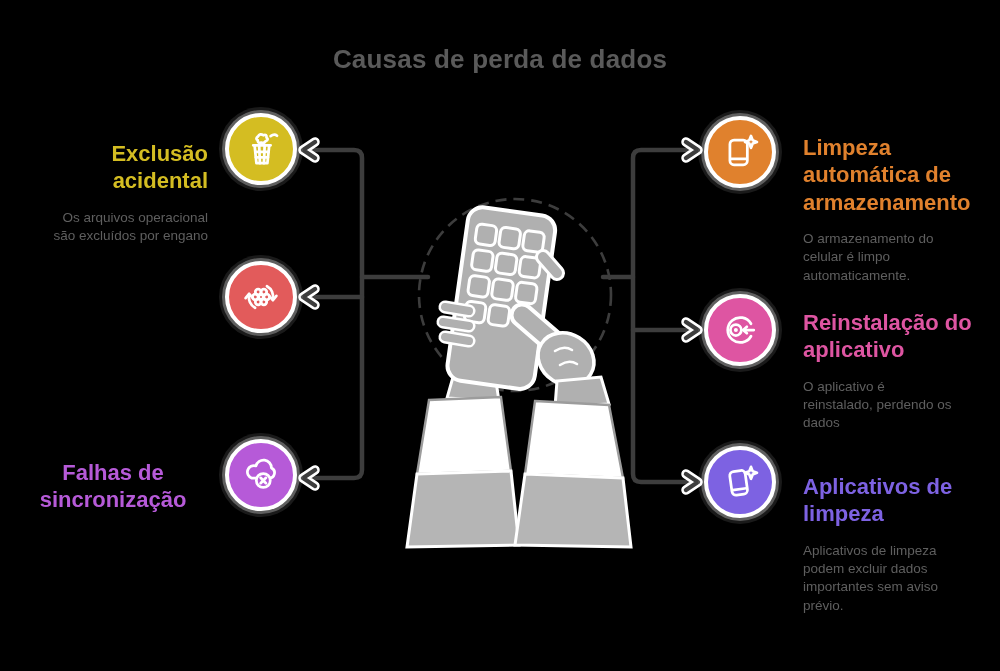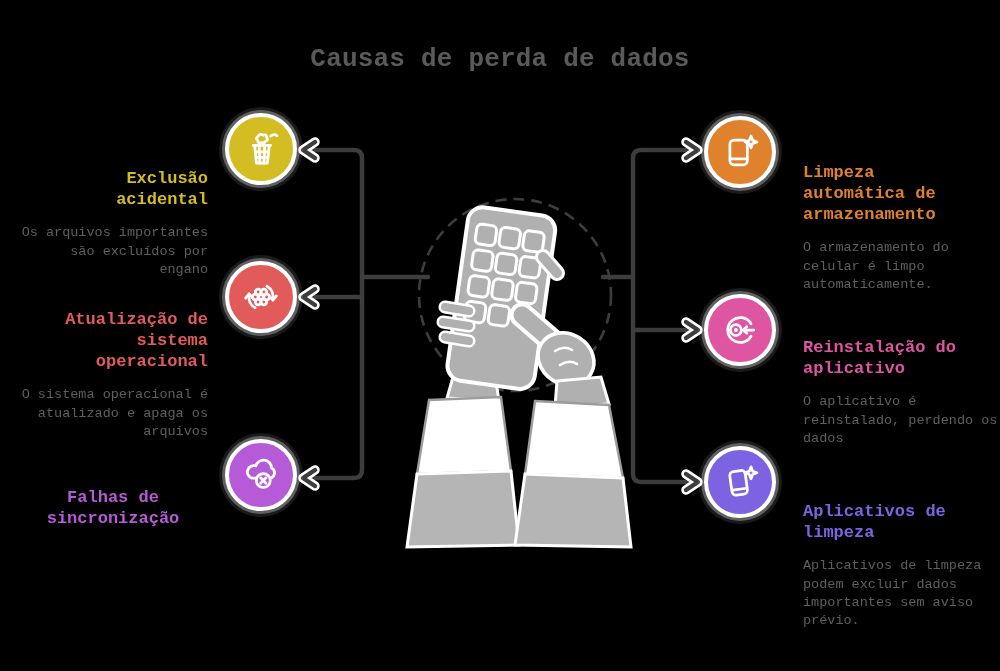--- a/index.html
+++ b/index.html
@@ -1,26 +1,26 @@
 <!DOCTYPE html>
 <html><head>
 <meta charset="utf-8">
 <style>
   html,body{margin:0;padding:0;background:#000;}
   .canvas{
     position:relative;width:1000px;height:628px;background:#000;overflow:hidden;
-    font-family:Liberation Mono, monospace;
+    font-family:Liberation Sans, sans-serif;
   }
   .main-title{
     position:absolute;top:44px;left:0;width:1000px;text-align:center;
     font-size:26px;font-weight:bold;color:#5a5a5a;letter-spacing:.2px;
   }
   .item{position:absolute;}
   .item .title{
-    font-size:17px;font-weight:bold;line-height:1.24;white-space:pre-line;margin-top:28px;
+    font-size:22px;font-weight:bold;line-height:1.24;white-space:pre-line;
   }
   .item .desc{
     margin-top:14px;font-size:13.5px;line-height:1.36;color:#5f5f5f;white-space:pre-line;
   }
   .item.left-side{text-align:right;}
   .item.right-side{text-align:left;}
   .badge{
     position:absolute;width:72px;height:72px;border-radius:50%;
     border:4px solid #ffffff;box-sizing:border-box;
     display:flex;align-items:center;justify-content:center;
@@ -112,40 +112,32 @@
 
     <g>
       <polygon points="32,289 126,286 134,360 22,362" fill="#b5b5b5" stroke="#ffffff" stroke-width="3"></polygon>
       <polygon points="140,289 238,293 246,362 130,360" fill="#b5b5b5" stroke="#ffffff" stroke-width="3"></polygon>
     </g>
   </svg>
 
   <div class="item left-side" style="left:18px;top:140px;width:190px;">
     <div class="title" style="color: rgb(212, 189, 34);">Exclusão
 acidental</div>
-    <div class="desc">Os arquivos importantes
+    <div class="desc">Os arquivos operacional
 são excluídos por engano</div>
   </div>
   <div class="badge" style="left: 225px; top: 113px; background-color: rgb(212, 189, 34);">
     <svg width="44" height="44" viewBox="0 0 48 48" fill="none" stroke="#ffffff" stroke-width="3" stroke-linecap="round" stroke-linejoin="round">
       <path d="M15.5 20 H34.5 M17 20 L19 39.5 H31 L33 20"></path>
       <path d="M22 20 L22.8 39.5 M28 20 L27.2 39.5 M17.8 27 H32.2 M18.4 33 H31.6"></path>
       <path d="M20.5 10.5 q2.5 -4 6 -1.5 q4 -1.5 3.5 2.5 q3 2 -1 4 q-1.5 3 -5 1.5 q-4 1 -3.5 -2.5 q-3 -1.5 0 -4 Z"></path>
       <path d="M34.5 10 Q38.5 7 41.5 9.5"></path>
     </svg>
   </div>
 
-  <div class="item left-side" style="left:18px;top:281px;width:190px;">
-    <div class="title" style="color: rgb(226, 91, 91);">Atualização de
-sistema
-operacional</div>
-    <div class="desc">O sistema operacional é
-atualizado e apaga os
-arquivos</div>
-  </div>
   <div class="badge" style="left: 225px; top: 261px; background-color: rgb(226, 91, 91);">
     <svg width="44" height="44" viewBox="0 0 48 48" fill="none" stroke="#ffffff" stroke-width="3" stroke-linecap="round" stroke-linejoin="round">
       <circle cx="24" cy="24" r="2.6"></circle>
       <circle cx="30.2" cy="24" r="3.1"></circle>
         <circle cx="27.1" cy="29.4" r="3.1"></circle>
       <circle cx="20.9" cy="29.4" r="3.1"></circle>
         <circle cx="17.8" cy="24" r="3.1"></circle>
       <circle cx="20.9" cy="18.6" r="3.1"></circle>
         <circle cx="27.1" cy="18.6" r="3.1"></circle>
       <path d="M30.5 12.2 A12.8 12.8 0 0 1 36.8 26.5"></path>

